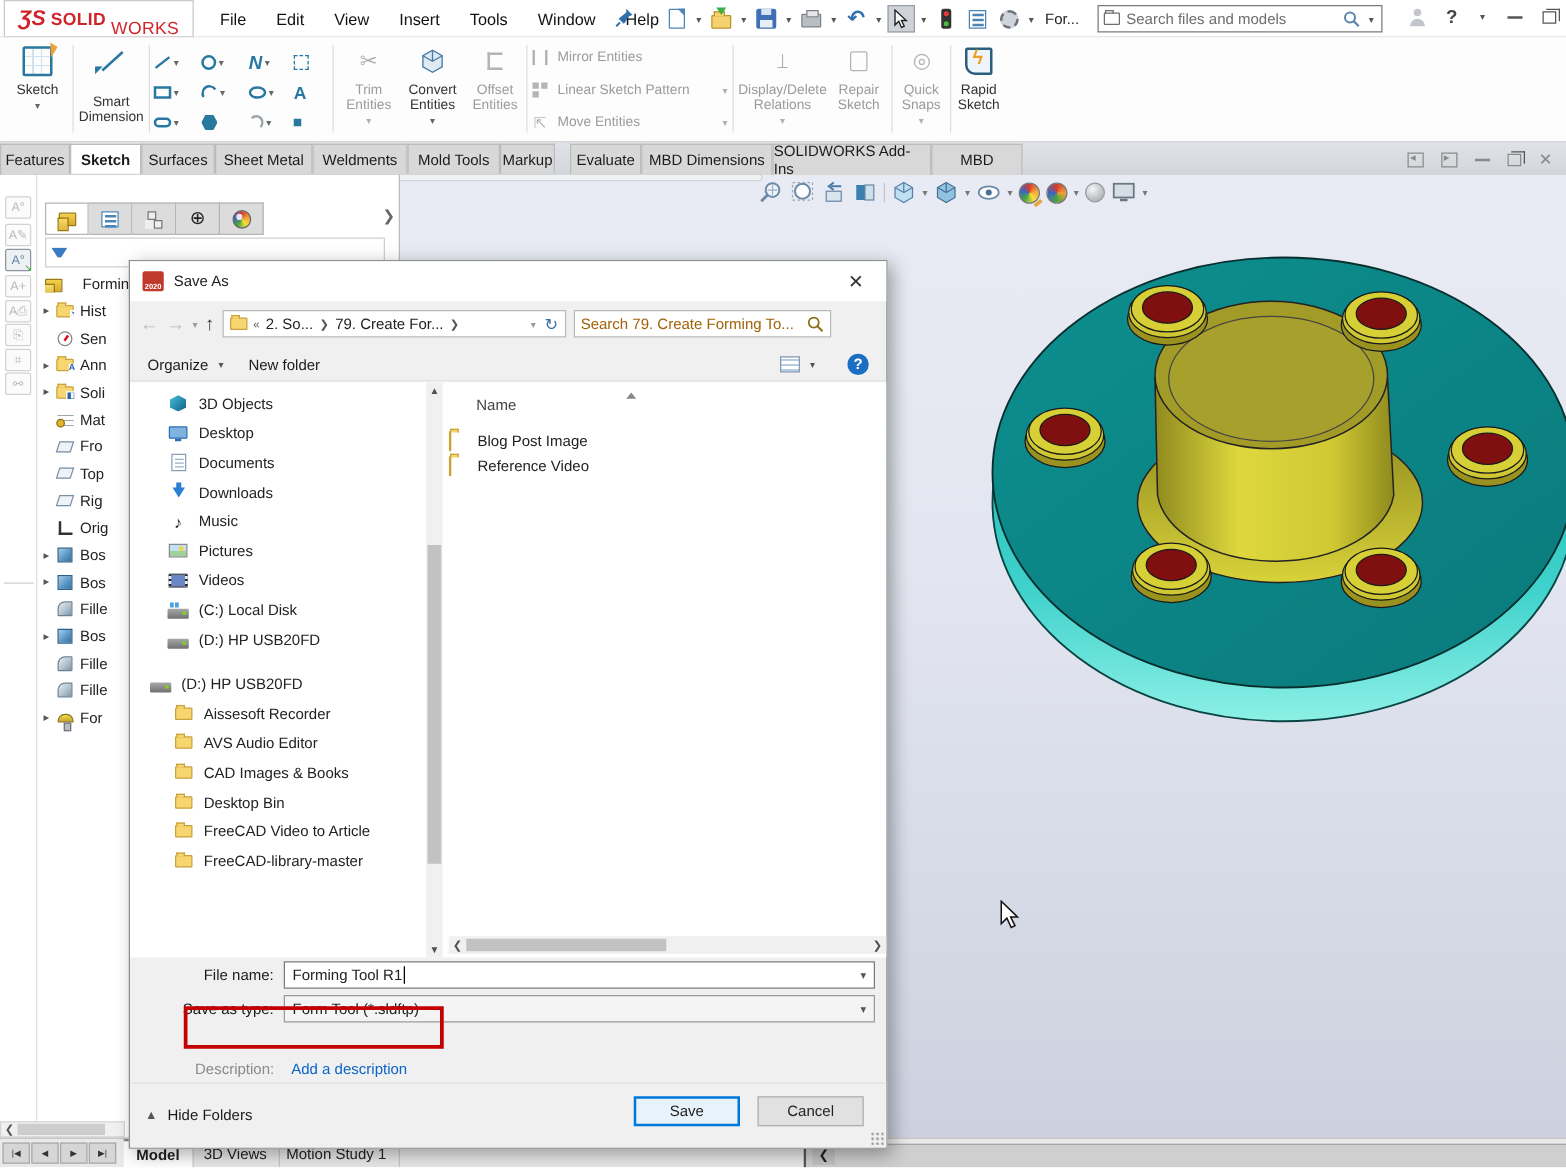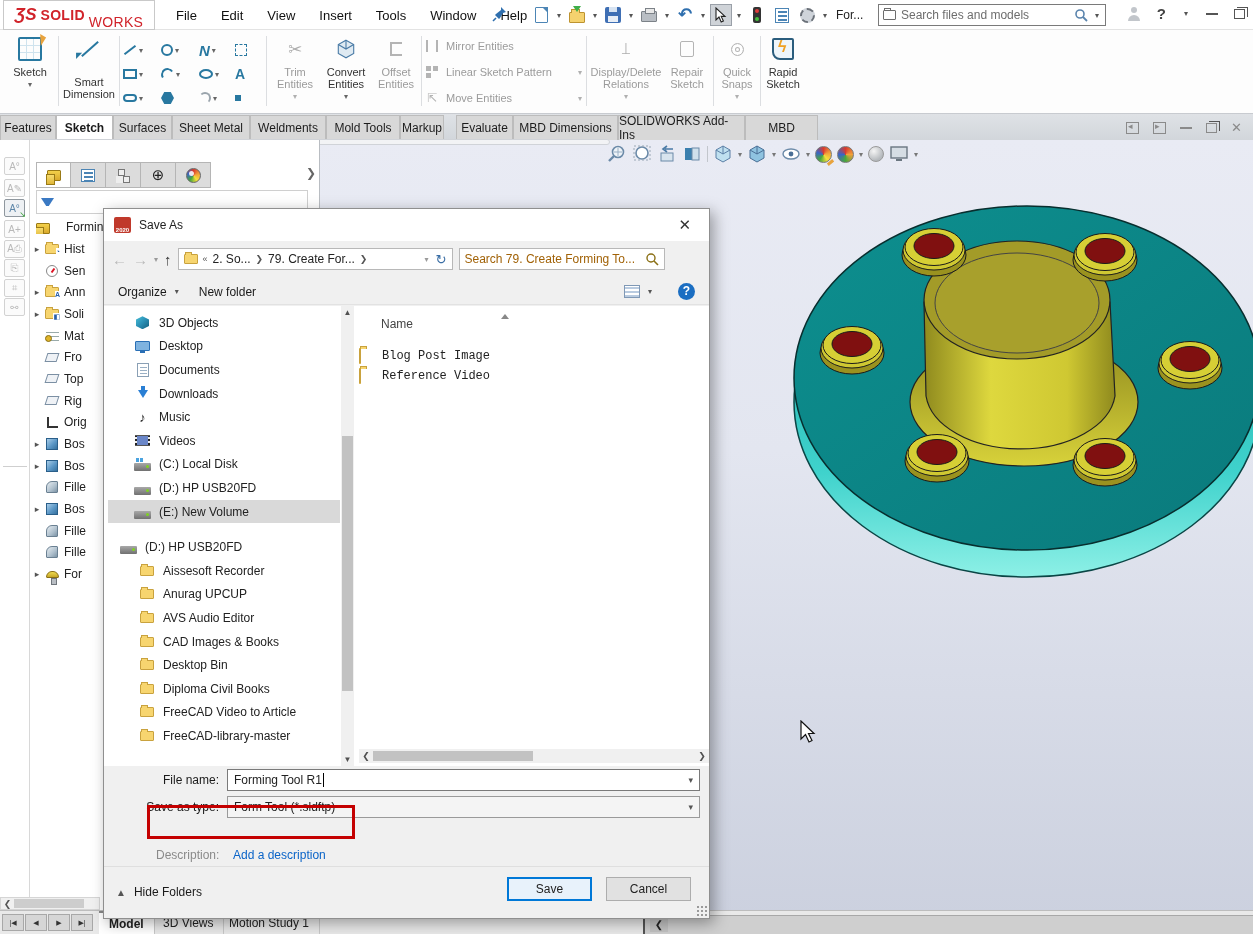--- a/index.html
+++ b/index.html
@@ -231,21 +231,21 @@
       linear-gradient(#4aa3e0,#4aa3e0) 0 0/3px 4px no-repeat,
       linear-gradient(#4aa3e0,#4aa3e0) 4px 0/3px 4px no-repeat; }
   .treescroll { position:absolute; left:237px; top:0; width:13px; height:460px; background:#f0f0f0; }
   .treescroll .tup,.treescroll .tdn { position:absolute; left:0; width:13px; height:13px; color:#505050; font-size:8px; text-align:center; line-height:13px; }
   .treescroll .tdn { bottom:0; }
   .treescroll .tthumb { position:absolute; left:1px; top:130px; width:11px; height:255px; background:#c2c2c2; }
   .filelist { position:absolute; left:255px; top:0; width:352px; height:460px; overflow:hidden; }
   .flhead { position:absolute; left:0; top:8px; width:100%; height:20px; color:#444; }
   .flhead .cname { position:absolute; left:22px; top:3px; }
   .sortup { position:absolute; left:142px; top:-4px; width:0; height:0; border:4px solid transparent; border-bottom:5px solid #888; }
-  .frow { position:absolute; left:0; width:100%; height:20px; display:flex; align-items:center; gap:7px;font-family:Liberation Mono, monospace; }
+  .frow { position:absolute; left:0; width:100%; height:20px; display:flex; align-items:flex-start; gap:7px; }
   .frow .fico { width:16px; flex:none; }
   .frow .fname { white-space:nowrap; }
   .fileic { width:12px; height:14px; background:#fff; border:1px solid #a8a8a8; position:relative; }
   .fileic:after { content:""; position:absolute; right:-1px; top:-1px; border:3px solid #d8d8d8; border-left-color:transparent; border-bottom-color:transparent; }
   .hscroll { position:absolute; left:255px; top:443px; width:350px; height:14px; background:#f0f0f0; display:flex; align-items:center; }
   .hscroll .ar { width:14px; color:#505050; font-size:9px; text-align:center; }
   .hscroll .thumb { width:160px; height:10px; background:#c2c2c2; }
   .fnrow { position:absolute; left:0; width:100%; display:flex; align-items:center; }
   .fnlabel { position:absolute; width:115px; text-align:right; color:#1a1a1a; }
   .fninput { position:absolute; left:123px; width:473px; height:22px; background:#fff; border:1px solid #7a7a7a; display:flex; align-items:center; padding:0 6px; }
@@ -878,84 +878,72 @@
             <span>Downloads</span>
           </div>
         <div class="prow">
             <span class="pico">
               <span class="noteic">♪</span>
             </span>
             <span>Music</span>
           </div>
         <div class="prow">
             <span class="pico">
+              <span class="picic"></span>
+            </span>
+            <span>Pictures</span>
+          </div>
+        <div class="prow">
+            <span class="pico">
               <span class="vidic"></span>
             </span>
             <span>Videos</span>
           </div>
         <div class="prow">
             <span class="pico">
               <span class="drvic win"></span>
             </span>
             <span>(C:) Local Disk</span>
           </div>
         <div class="prow">
             <span class="pico">
               <span class="drvic"></span>
             </span>
             <span>(D:) HP USB20FD</span>
-          </div>
-        <div class="prow sel">
-            <span class="pico">
-              <span class="drvic"></span>
-            </span>
-            <span>(E:) New Volume</span>
           </div>
         <div class="pgap"></div>
         <div class="prow root">
             <span class="pico">
               <span class="drvic"></span>
             </span>
             <span>(D:) HP USB20FD</span>
           </div>
         <div class="prow sub">
             <span class="pico">
               <span class="fold"></span>
             </span>
             <span>Aissesoft Recorder</span>
           </div>
         <div class="prow sub">
             <span class="pico">
               <span class="fold"></span>
             </span>
-            <span>Anurag UPCUP</span>
+            <span>AVS Audio Editor</span>
           </div>
         <div class="prow sub">
             <span class="pico">
               <span class="fold"></span>
             </span>
-            <span>AVS Audio Editor</span>
+            <span>CAD Images &amp; Books</span>
           </div>
         <div class="prow sub">
             <span class="pico">
               <span class="fold"></span>
             </span>
-            <span>CAD Images &amp; Books</span>
-          </div>
-        <div class="prow sub">
-            <span class="pico">
-              <span class="fold"></span>
-            </span>
             <span>Desktop Bin</span>
-          </div>
-        <div class="prow sub">
-            <span class="pico">
-              <span class="fold"></span>
-            </span>
-            <span>Diploma Civil Books</span>
           </div>
         <div class="prow sub">
             <span class="pico">
               <span class="fold"></span>
             </span>
             <span>FreeCAD Video to Article</span>
           </div>
         <div class="prow sub">
             <span class="pico">
               <span class="fold"></span>

